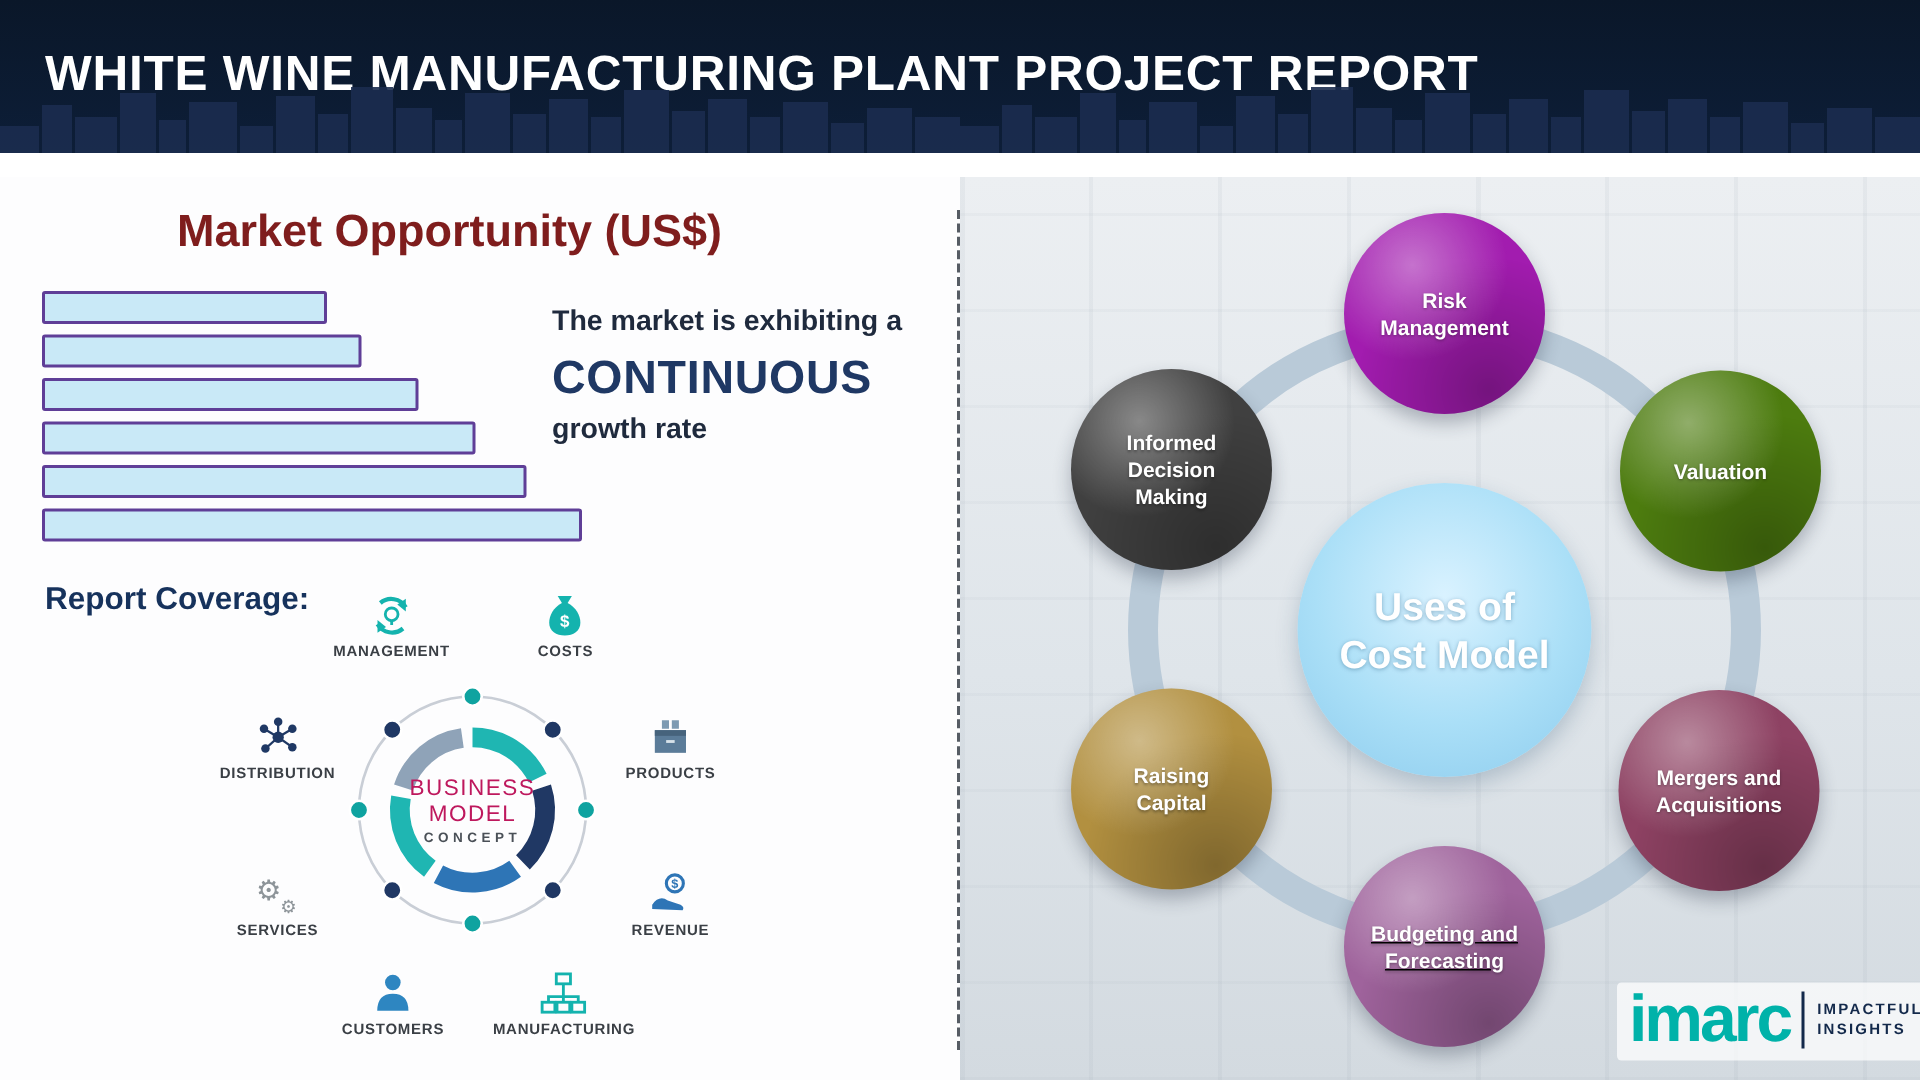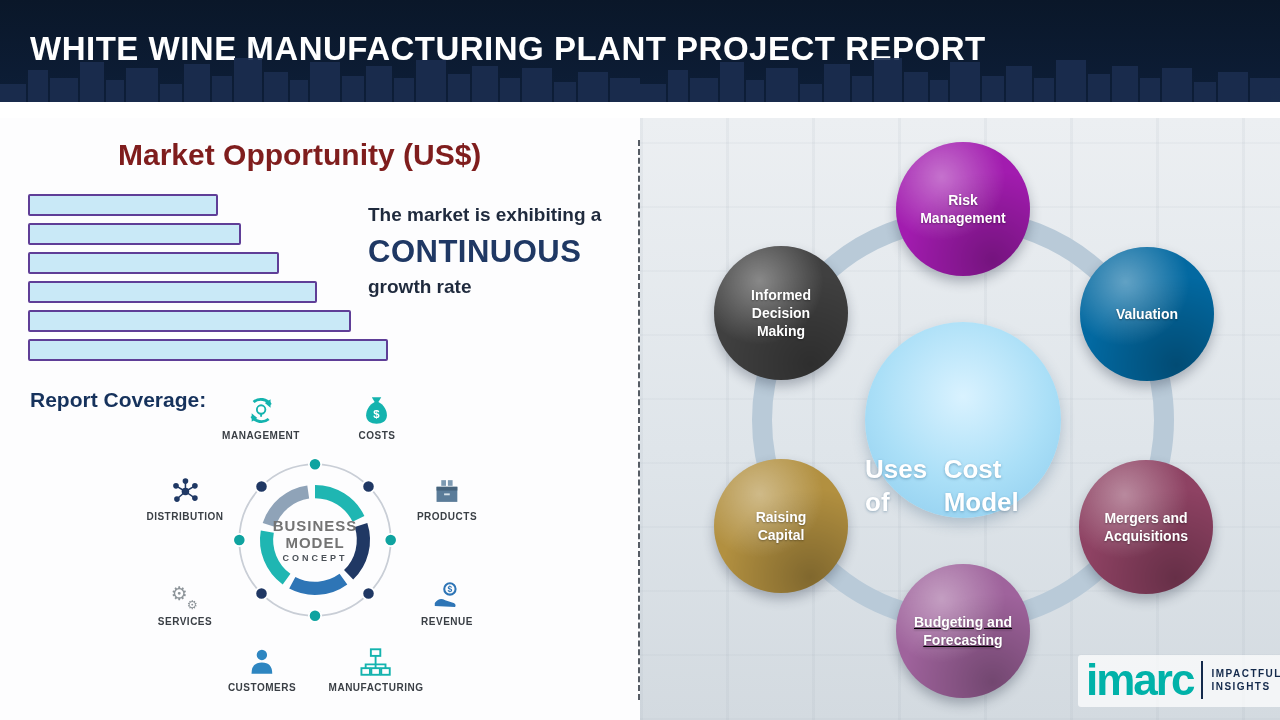--- a/index.html
+++ b/index.html
@@ -23,21 +23,21 @@
   .growth-block { position:absolute; left:368px; top:86px; width:262px; color:#1f2a3d; }
   .growth-line1 { font-size:19px; font-weight:600; }
   .growth-highlight { font-size:31px; font-weight:800; color:#1f3864; margin-top:8px; letter-spacing:.5px; }
   .growth-line3 { font-size:19px; font-weight:600; margin-top:6px; }
 
   .report-coverage { position:absolute; left:30px; top:270px; font-size:21px; font-weight:800; color:#16325c; }
 
   
   .bm-wheel { position:absolute; left:227px; top:334px; width:176px; height:176px; }
   .bm-center { position:absolute; inset:0; display:flex; flex-direction:column; align-items:center; justify-content:center; text-align:center; }
-  .bm-center .l1, .bm-center .l2 { font-size:15px; font-weight:700; color:#737373; letter-spacing:1px; line-height:1.15; }
+  .bm-center .l1, .bm-center .l2 { font-size:15px; font-weight:400; color:#be185d; letter-spacing:1px; line-height:1.15; }
   .bm-center .l3 { font-size:9px; font-weight:600; color:#4a5057; letter-spacing:3px; margin-top:2px; }
 
   .bm-item { position:absolute; transform:translate(-50%,-50%); display:flex; flex-direction:column; align-items:center; gap:2px; }
   .bm-label { font-size:10px; font-weight:700; color:#3a3f45; letter-spacing:.5px; white-space:nowrap; }
   .bm-0 { left:261px; top:299px; } .bm-1 { left:377px; top:299px; }
   .bm-2 { left:185px; top:380px; } .bm-3 { left:447px; top:380px; }
   .bm-4 { left:185px; top:485px; } .bm-5 { left:447px; top:485px; }
   .bm-6 { left:262px; top:551px; } .bm-7 { left:376px; top:551px; }
 
   
@@ -47,21 +47,21 @@
   .right-panel { position:absolute; left:640px; top:118px; width:640px; height:602px;
     background:
       repeating-linear-gradient(90deg, rgba(150,162,174,.10) 0 3px, rgba(0,0,0,0) 3px 86px),
       repeating-linear-gradient(0deg, rgba(150,162,174,.07) 0 2px, rgba(0,0,0,0) 2px 64px),
       linear-gradient(180deg,#eceff2 0%, #dfe5ea 55%, #d3dae0 100%); }
 
   .cm-ring { position:absolute; left:752px; top:209px; width:422px; height:422px;
     border:20px solid #b9cad8; border-radius:50%; z-index:1; }
   .cm-center { position:absolute; left:865px; top:322px; width:196px; height:196px; border-radius:50%;
     background:radial-gradient(circle at 50% 38%, #d9f2ff 0%, #aadff7 55%, #8ccbed 100%);
-    display:flex; flex-direction:row; align-items:flex-end; justify-content:center; z-index:2;
+    display:flex; flex-direction:column; align-items:center; justify-content:center; z-index:2;
     box-shadow:0 6px 14px rgba(40,80,110,.25); }
   .cm-center .cl { color:#ffffff; font-size:26px; font-weight:800; line-height:1.25;
     text-shadow:0 1px 3px rgba(0,60,100,.35); }
 
   .satellite { position:absolute; width:134px; height:134px; border-radius:50%; z-index:2;
     display:flex; align-items:center; justify-content:center; text-align:center;
     box-shadow:0 6px 12px rgba(30,40,60,.30); }
   .satellite::before { content:""; position:absolute; inset:0; border-radius:50%;
     background:
       radial-gradient(circle at 34% 26%, rgba(255,255,255,.38), rgba(255,255,255,0) 48%),
@@ -262,21 +262,21 @@
   <div class="cm-ring"></div>
 
   <div class="cm-center">
     <span class="cl">Uses of</span>
     <span class="cl">Cost Model</span>
   </div>
 
   <div class="satellite sat-0" style="background-color: #a21caf;">
     <span class="sat-label">Risk Management</span>
   </div>
-  <div class="satellite sat-1" style="background-color: #0369a1;">
+  <div class="satellite sat-1" style="background-color: #4d7c0f;">
     <span class="sat-label">Valuation</span>
   </div>
   <div class="satellite sat-2" style="background-color: rgb(142, 66, 99);">
     <span class="sat-label">Mergers and Acquisitions</span>
   </div>
   <div class="satellite sat-3" style="background-color: rgb(159, 99, 156); text-decoration: underline;">
     <span class="sat-label">Budgeting and Forecasting</span>
   </div>
   <div class="satellite sat-4" style="background-color: rgb(178, 144, 64);">
     <span class="sat-label">Raising Capital</span>

